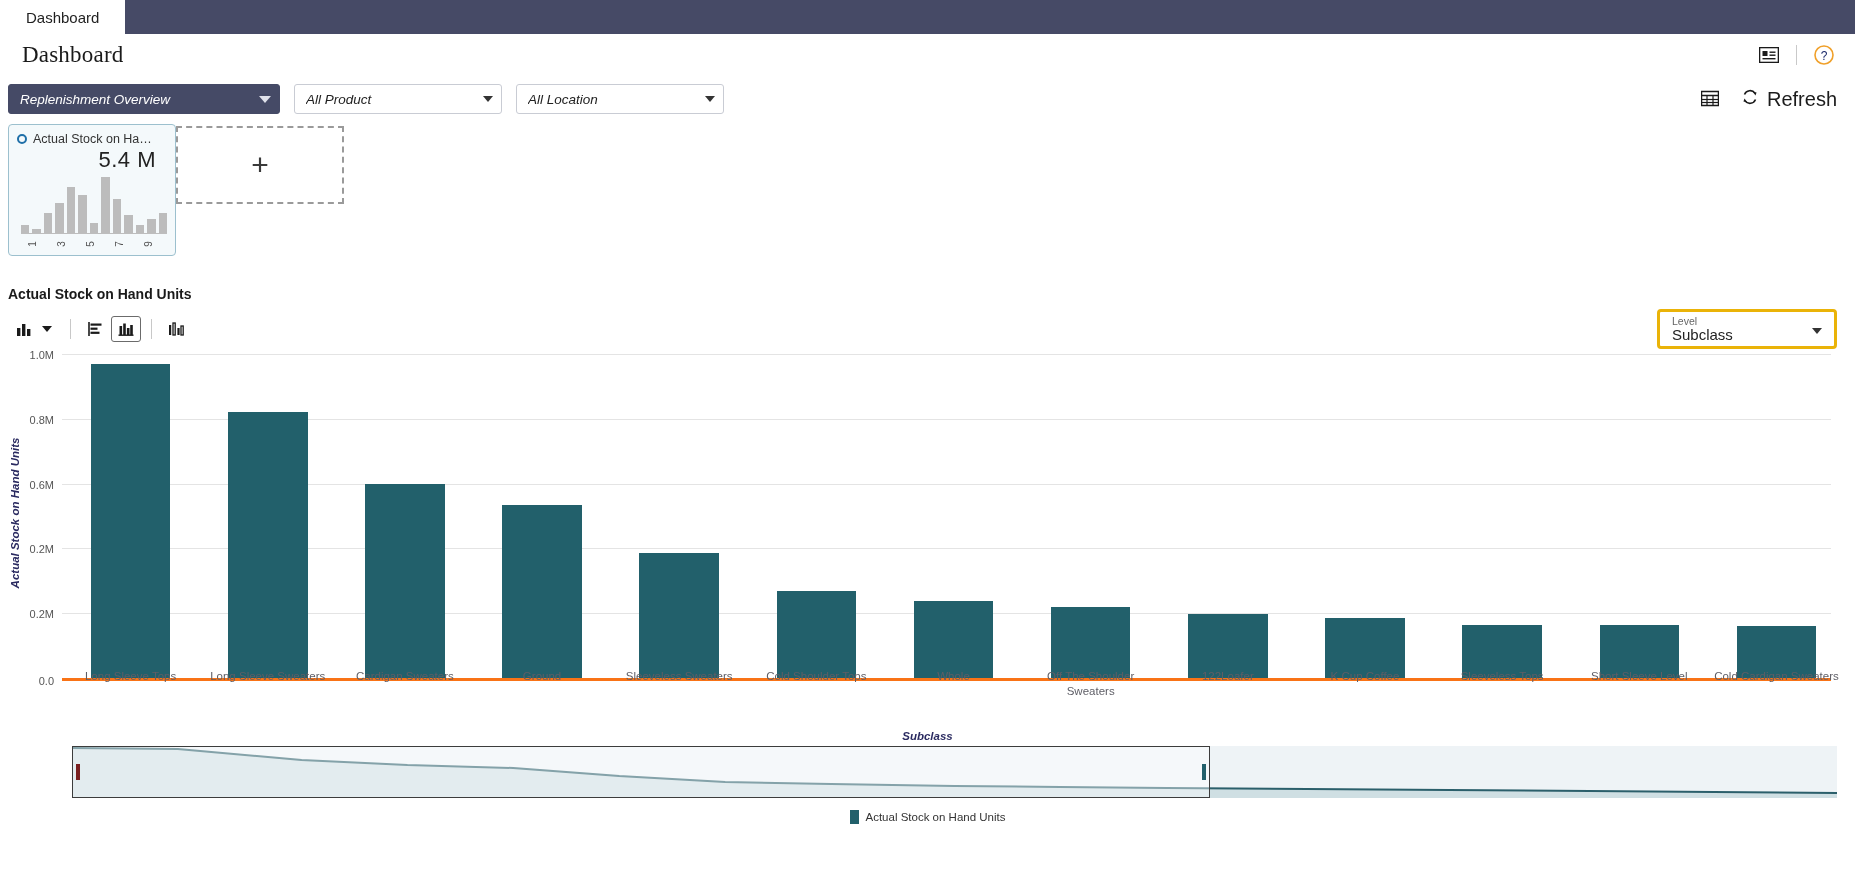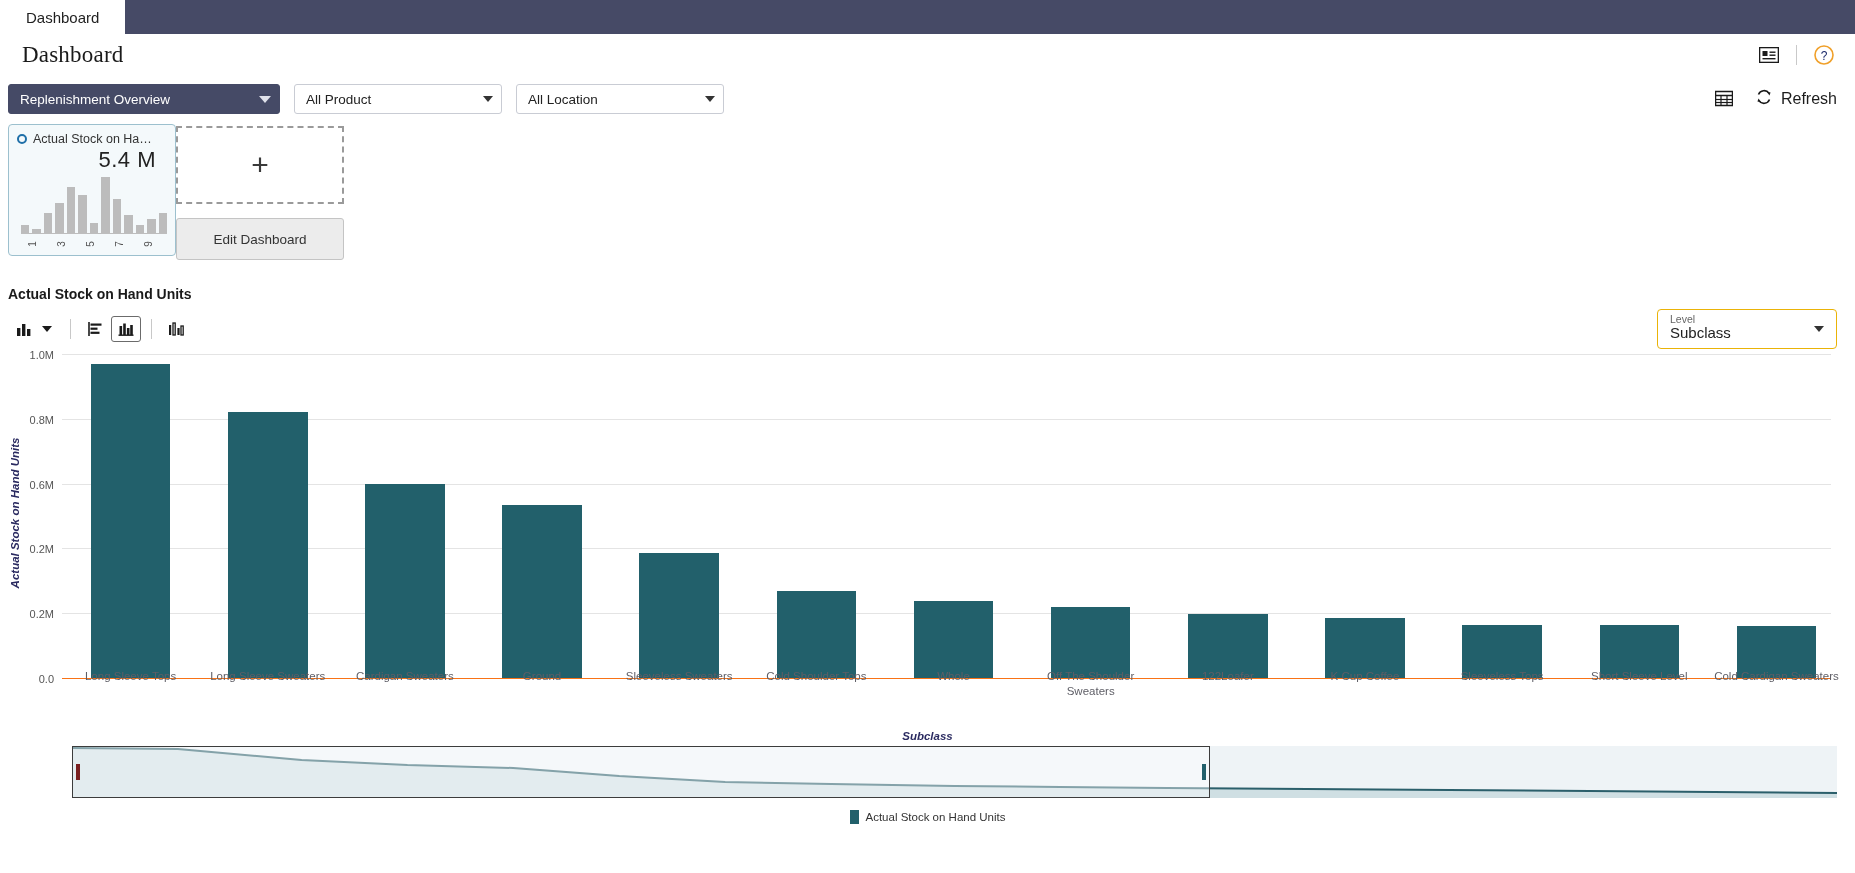--- a/index.html
+++ b/index.html
@@ -64,20 +64,21 @@
     border: 1px solid #c9ccd4;
     border-radius: 3px;
     background: #fff;
     display: flex;
     align-items: center;
     padding: 0 8px 0 11px;
     font-size: 13.5px;
     color: #222;
     cursor: pointer;
     position: relative;
+    font-style: italic;
   }
   .dd .lbl { flex: 1; white-space: nowrap; overflow: hidden; text-overflow: ellipsis; }
   .dd .caret {
     width: 0; height: 0;
     border-left: 5px solid transparent;
     border-right: 5px solid transparent;
     border-top: 6px solid #333;
     margin-left: 10px;
   }
   .dd.primary {
@@ -87,21 +88,21 @@
     width: 272px;
     border-radius: 3px;
   }
   .dd.primary .caret { border-top-color: #dfe1ea; border-left-width:6px; border-right-width:6px; border-top-width:7px;}
   .dd.w1 { width: 208px; }
   .dd.w2 { width: 208px; }
   .fb-spacer { flex: 1; }
   .fb-right { display: flex; align-items: center; gap: 18px; }
   .refresh {
     display: flex; align-items: center; gap: 8px;
-    font-size: 16px; color: #1c1c1c; cursor: pointer;
+    font-size: 20px; color: #1c1c1c; cursor: pointer;
   }
 
   
   .tiles {
     display: flex;
     align-items: flex-start;
     padding: 2px 0 0 8px;
     height: 158px;
   }
   .kpi-tile {
@@ -208,21 +209,21 @@
     border-right: 5px solid transparent;
     border-top: 6px solid #1a1a1a;
     margin-left: 2px; margin-right: 8px;
   }
   .tb-div {
     width: 1px; height: 20px; background: #c8c8c8; margin: 0 10px;
   }
   .tb-spacer { flex: 1; }
   .level-dd {
     width: 180px; height: 40px;
-    border: 1px solid #eab308;
+    border: 3px solid #eab308;
     border-radius: 4px;
     background: #fff;
     padding: 3px 10px 0 12px;
     position: relative;
     cursor: pointer;
   }
   .level-dd .lv-lbl { font-size: 10.5px; color: #666; }
   .level-dd .lv-val { font-size: 15px; color: #222; margin-top: -1px; }
   .level-dd .caret {
     position: absolute; right: 12px; top: 16px;
@@ -249,21 +250,21 @@
     color: #2a2a60;
   }
   .plot {
     position: absolute;
     left: 62px; right: 10px; top: 6px; bottom: 0;
   }
   .gridline {
     position: absolute; left: 0; right: 14px;
     border-top: 1px solid #e4e4e4;
   }
-  .gridline.base { border-top: 1px solid #f97316; }
+  .gridline.base { border-top: 3px solid #f97316; }
   .ytick {
     position: absolute;
     right: calc(100% + 8px);
     font-size: 11px; color: #555;
     transform: translateY(-50%);
     white-space: nowrap;
   }
   .bars {
     position: absolute; left: 0; right: 0; top: 0; bottom: 0;
     display: flex; align-items: flex-end;
@@ -425,23 +426,20 @@
         <span>5</span>
         <span>7</span>
         <span>9</span>
       </div>
   </div>
 
   <div class="tile-col">
     <div class="add-tile">
       <span>+</span>
     </div>
-    <div class="edit-btn">
-      <span>Edit Dashboard</span>
-    </div>
   </div>
 </div>
 
 <div class="chart-title">Actual Stock on Hand Units</div>
 
 <div class="chart-toolbar">
   <div class="tb-btn">
     <svg width="18" height="16" viewBox="0 0 18 16">
       <rect x="1" y="7" width="3.4" height="8" fill="#1a1a1a"></rect>
       <rect x="6" y="3" width="3.4" height="12" fill="#1a1a1a"></rect>

